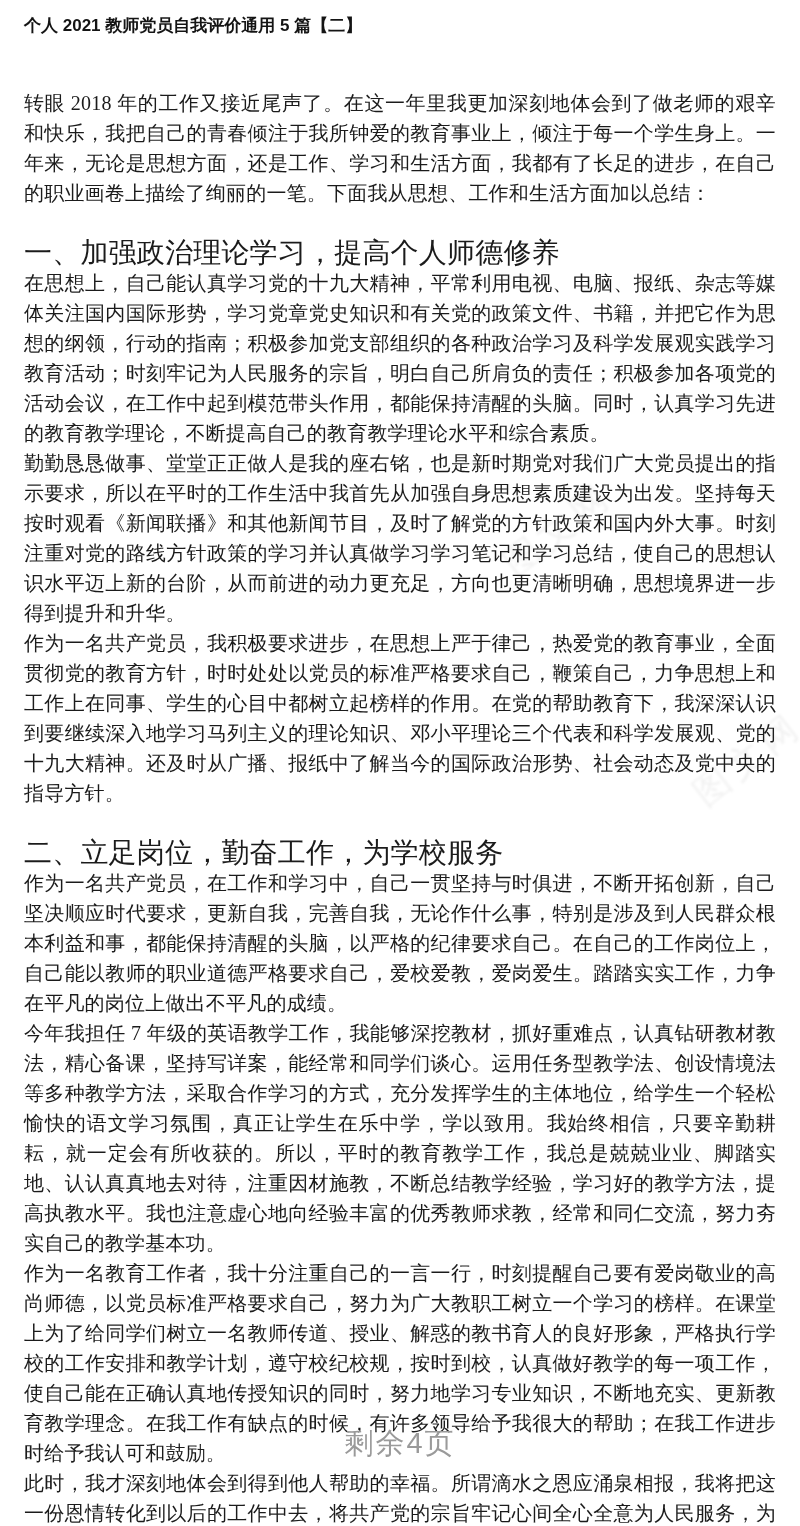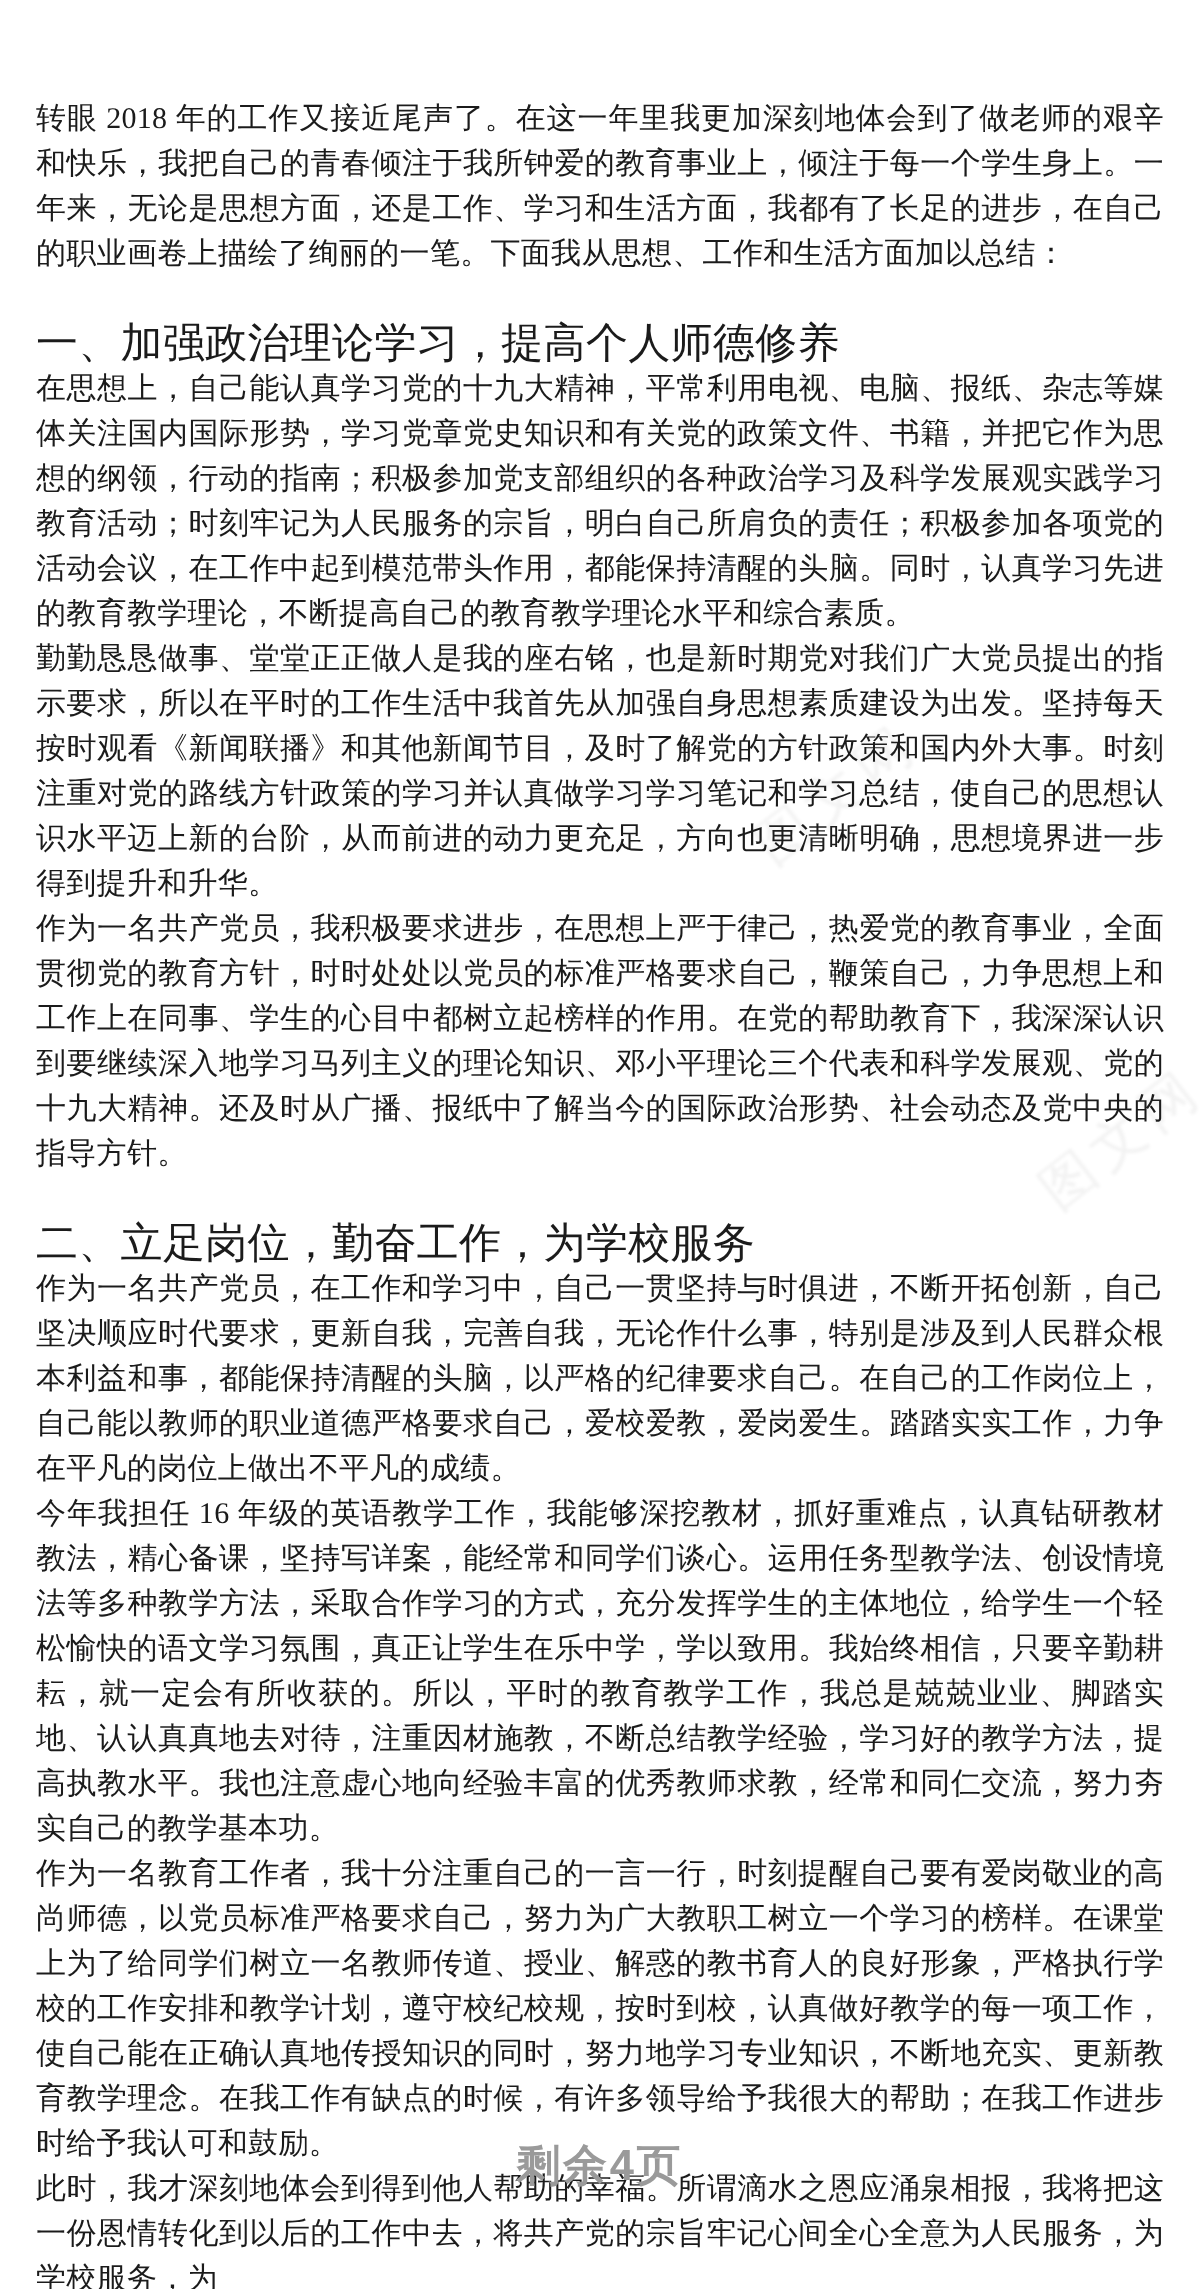--- a/index.html
+++ b/index.html
@@ -58,47 +58,48 @@
   .footer-banner {
     position: absolute;
     top: 1424px;
     left: 0;
     right: 0;
     display: flex;
     justify-content: center;
     align-items: center;
     gap: 46px;
     font-size: 29px;
-    font-weight: bold;
+    font-weight: normal;
     color: #9a9a9a;
     letter-spacing: 2px;
   }
 </style>
 </head>
 <body>
 
 <div class="page">
 
+  <h1 class="doc-title">个人 2021 教师党员自我评价通用 5 篇【二】</h1>
 
   <div class="doc-body">
     <p class="para">转眼 2018 年的工作又接近尾声了。在这一年里我更加深刻地体会到了做老师的艰辛和快乐，我把自己的青春倾注于我所钟爱的教育事业上，倾注于每一个学生身上。一年来，无论是思想方面，还是工作、学习和生活方面，我都有了长足的进步，在自己的职业画卷上描绘了绚丽的一笔。下面我从思想、工作和生活方面加以总结：</p>
 
     <h2 class="section-heading">一、加强政治理论学习，提高个人师德修养</h2>
 
     <p class="para">在思想上，自己能认真学习党的十九大精神，平常利用电视、电脑、报纸、杂志等媒体关注国内国际形势，学习党章党史知识和有关党的政策文件、书籍，并把它作为思想的纲领，行动的指南；积极参加党支部组织的各种政治学习及科学发展观实践学习教育活动；时刻牢记为人民服务的宗旨，明白自己所肩负的责任；积极参加各项党的活动会议，在工作中起到模范带头作用，都能保持清醒的头脑。同时，认真学习先进的教育教学理论，不断提高自己的教育教学理论水平和综合素质。</p>
 
     <p class="para">勤勤恳恳做事、堂堂正正做人是我的座右铭，也是新时期党对我们广大党员提出的指示要求，所以在平时的工作生活中我首先从加强自身思想素质建设为出发。坚持每天按时观看《新闻联播》和其他新闻节目，及时了解党的方针政策和国内外大事。时刻注重对党的路线方针政策的学习并认真做学习学习笔记和学习总结，使自己的思想认识水平迈上新的台阶，从而前进的动力更充足，方向也更清晰明确，思想境界进一步得到提升和升华。</p>
 
     <p class="para">作为一名共产党员，我积极要求进步，在思想上严于律己，热爱党的教育事业，全面贯彻党的教育方针，时时处处以党员的标准严格要求自己，鞭策自己，力争思想上和工作上在同事、学生的心目中都树立起榜样的作用。在党的帮助教育下，我深深认识到要继续深入地学习马列主义的理论知识、邓小平理论三个代表和科学发展观、党的十九大精神。还及时从广播、报纸中了解当今的国际政治形势、社会动态及党中央的指导方针。</p>
 
     <h2 class="section-heading">二、立足岗位，勤奋工作，为学校服务</h2>
 
     <p class="para">作为一名共产党员，在工作和学习中，自己一贯坚持与时俱进，不断开拓创新，自己坚决顺应时代要求，更新自我，完善自我，无论作什么事，特别是涉及到人民群众根本利益和事，都能保持清醒的头脑，以严格的纪律要求自己。在自己的工作岗位上，自己能以教师的职业道德严格要求自己，爱校爱教，爱岗爱生。踏踏实实工作，力争在平凡的岗位上做出不平凡的成绩。</p>
 
-    <p class="para">今年我担任 16 年级的英语教学工作，我能够深挖教材，抓好重难点，认真钻研教材教法，精心备课，坚持写详案，能经常和同学们谈心。运用任务型教学法、创设情境法等多种教学方法，采取合作学习的方式，充分发挥学生的主体地位，给学生一个轻松愉快的语文学习氛围，真正让学生在乐中学，学以致用。我始终相信，只要辛勤耕耘，就一定会有所收获的。所以，平时的教育教学工作，我总是兢兢业业、脚踏实地、认认真真地去对待，注重因材施教，不断总结教学经验，学习好的教学方法，提高执教水平。我也注意虚心地向经验丰富的优秀教师求教，经常和同仁交流，努力夯实自己的教学基本功。</p>
+    <p class="para">今年我担任 7 年级的英语教学工作，我能够深挖教材，抓好重难点，认真钻研教材教法，精心备课，坚持写详案，能经常和同学们谈心。运用任务型教学法、创设情境法等多种教学方法，采取合作学习的方式，充分发挥学生的主体地位，给学生一个轻松愉快的语文学习氛围，真正让学生在乐中学，学以致用。我始终相信，只要辛勤耕耘，就一定会有所收获的。所以，平时的教育教学工作，我总是兢兢业业、脚踏实地、认认真真地去对待，注重因材施教，不断总结教学经验，学习好的教学方法，提高执教水平。我也注意虚心地向经验丰富的优秀教师求教，经常和同仁交流，努力夯实自己的教学基本功。</p>
 
     <p class="para">作为一名教育工作者，我十分注重自己的一言一行，时刻提醒自己要有爱岗敬业的高尚师德，以党员标准严格要求自己，努力为广大教职工树立一个学习的榜样。在课堂上为了给同学们树立一名教师传道、授业、解惑的教书育人的良好形象，严格执行学校的工作安排和教学计划，遵守校纪校规，按时到校，认真做好教学的每一项工作，使自己能在正确认真地传授知识的同时，努力地学习专业知识，不断地充实、更新教育教学理念。在我工作有缺点的时候，有许多领导给予我很大的帮助；在我工作进步时给予我认可和鼓励。</p>
 
     <p class="para">此时，我才深刻地体会到得到他人帮助的幸福。所谓滴水之恩应涌泉相报，我将把这一份恩情转化到以后的工作中去，将共产党的宗旨牢记心间全心全意为人民服务，为学校服务，为</p>
   </div>
 
   <div class="watermark wm1">图文网</div>
 
   <div class="watermark wm2">图文网</div>
 

